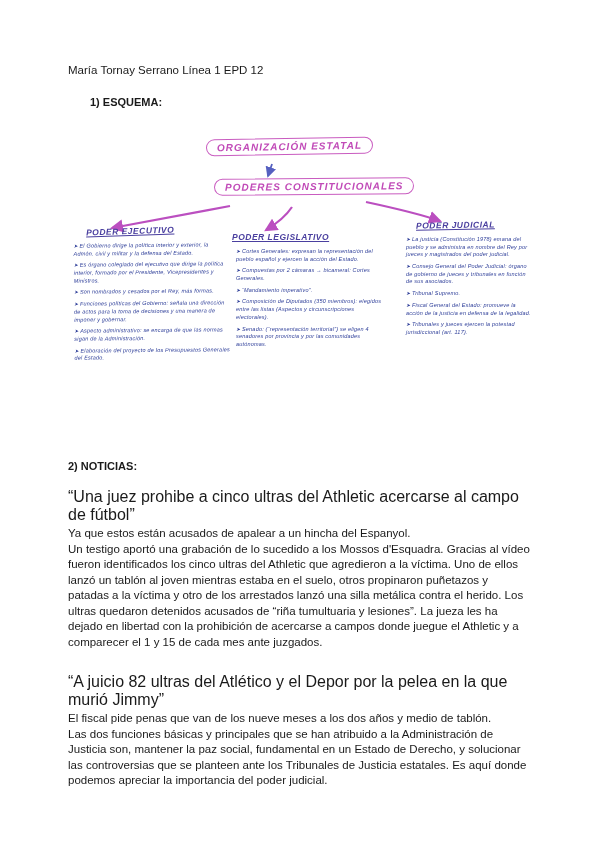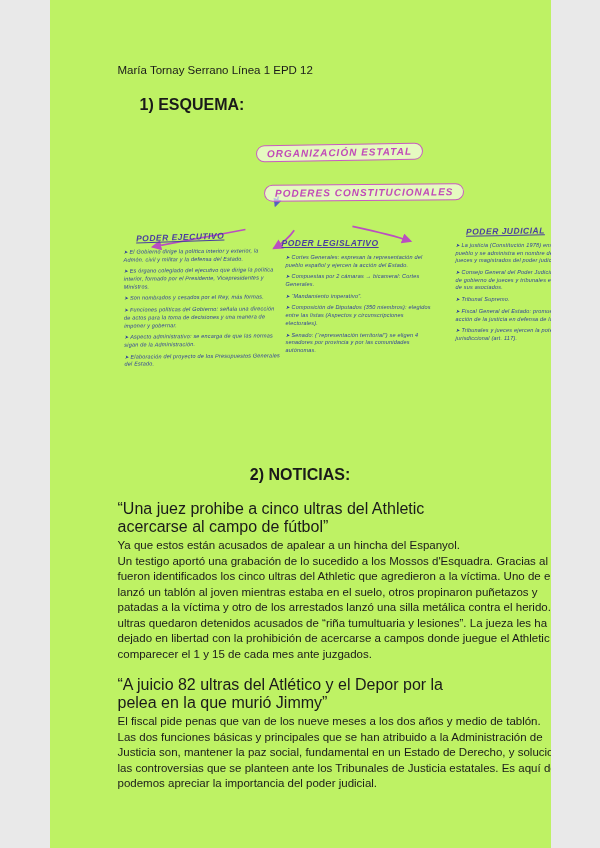--- a/index.html
+++ b/index.html
@@ -1,29 +1,29 @@
 <!DOCTYPE html>
 <html><head>
 <meta charset="utf-8">
 <style>
   html,body{margin:0;padding:0;background:#e9e9e9;}
   .page{
     position:relative;
-    width:501px;height:848px;
+    width:600px;height:848px;
     margin:0 auto;
-    background:#bef264;
+    background:#ffffff;
     font-family:"Liberation Sans", sans-serif;
     color:#1a1a1a;
     overflow:hidden;
   }
   .content{padding:64px 68px 0 68px;}
   .doc-header{font-size:11.5px;}
-  .section-label{font-size:16px;font-weight:bold;}
+  .section-label{font-size:11px;font-weight:bold;}
   .sec1{margin:20px 0 0 22px;}
-  .sec2{margin:18px 0 0 0;text-align:center;}
+  .sec2{margin:18px 0 0 0;}
 
   
   .diagram{position:relative;height:308px;margin-top:26px;text-decoration:underline;}
   .hw{font-style:italic;letter-spacing:1px;}
   .hw-box{
     position:absolute;display:inline-block;
     color:#c14bb8;border:1.5px solid #c95cc0;border-radius:10px;
     padding:2px 10px;font-size:10px;font-weight:bold;white-space:nowrap;
     background:rgba(255,255,255,.6);
   }
@@ -43,21 +43,21 @@
   .notes .note{margin-bottom:4px;}
   .notes .note::before{content:"➤ ";color:#30409a;font-size:5px;}
   .col-1{left:6px;top:108px;width:156px;transform:rotate(-.5deg);}
   .col-2{left:168px;top:114px;width:152px;}
   .col-3{left:338px;top:102px;width:126px;}
   .arrows{position:absolute;left:0;top:0;width:100%;height:100%;pointer-events:none;}
 
   
   .news-headline{font-size:16px;font-weight:normal;margin:0;}
   .nh-1{margin-top:16px;}
-  .nh-2{margin-top:14px;}
+  .nh-2{margin-top:23px;}
   .news-p{font-size:11.5px;line-height:15.5px;margin:0;width:464px;}
   .np-first{margin-top:2px;}
 </style>
 </head>
 <body>
 
 <div class="page">
   <div class="content">
 
     <div class="doc-header">María Tornay Serrano Línea 1 EPD 12</div>

